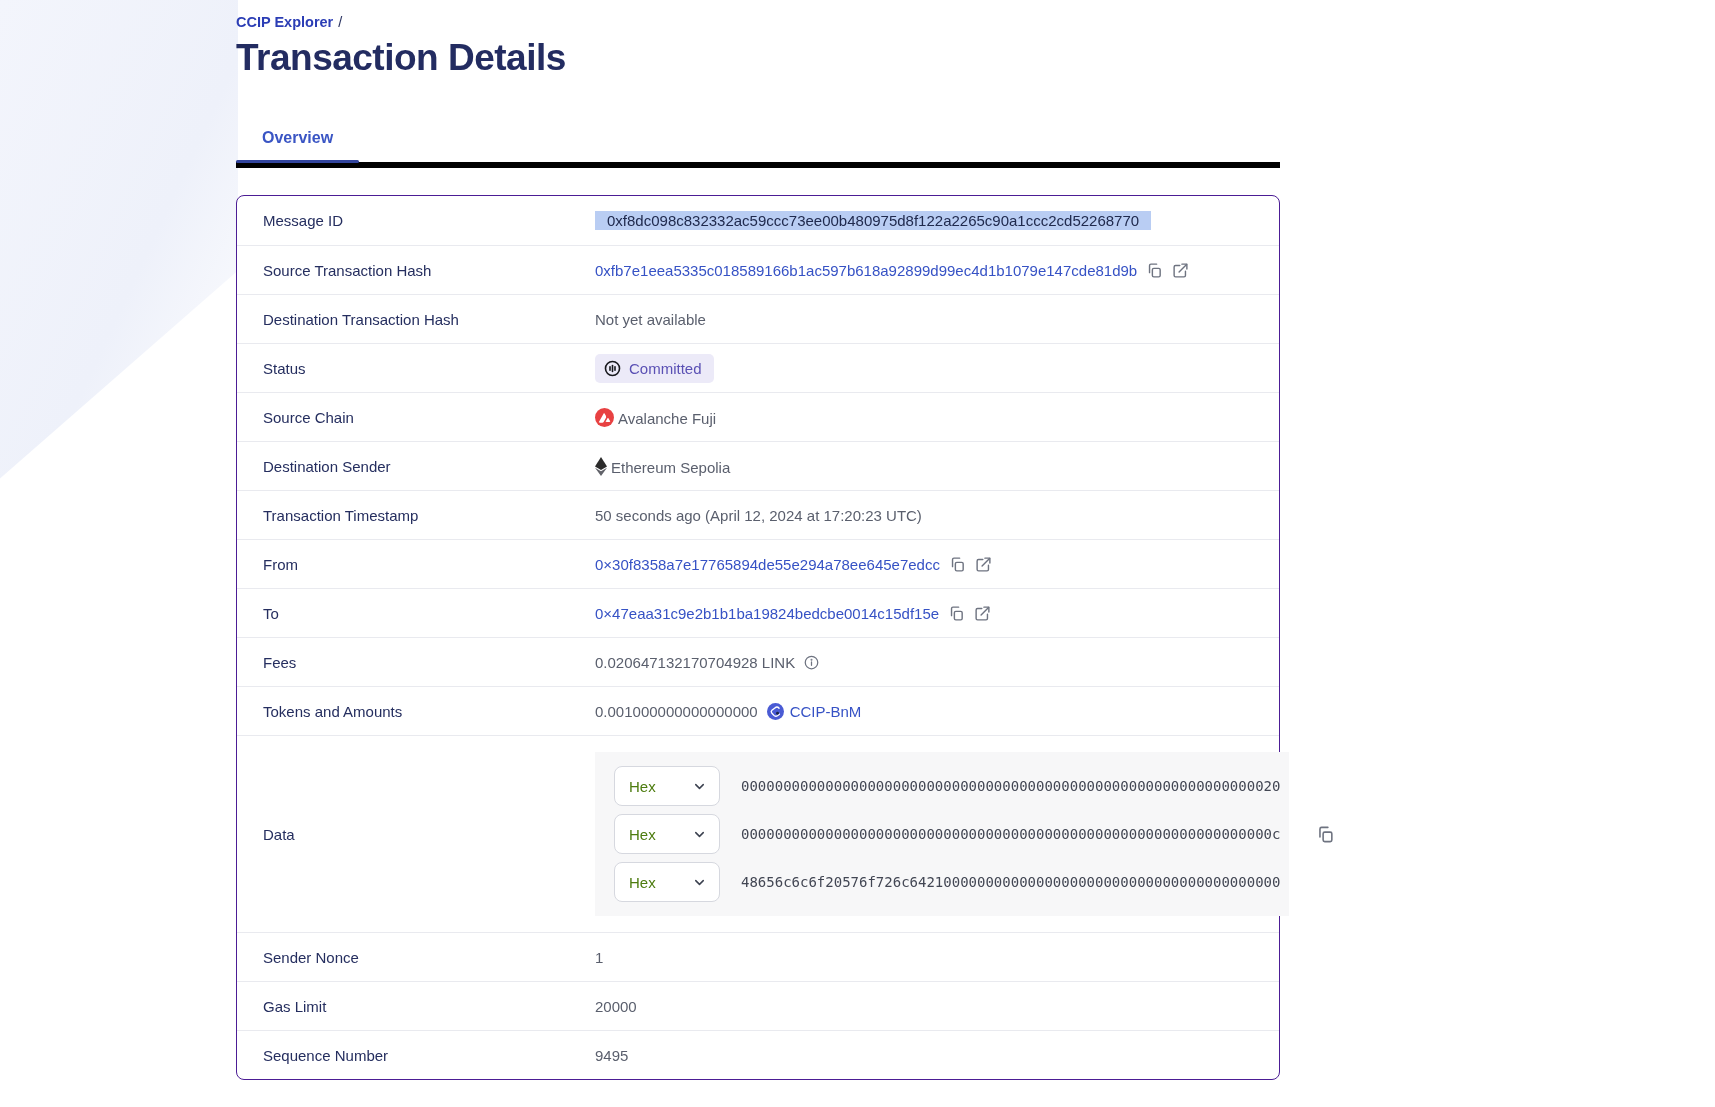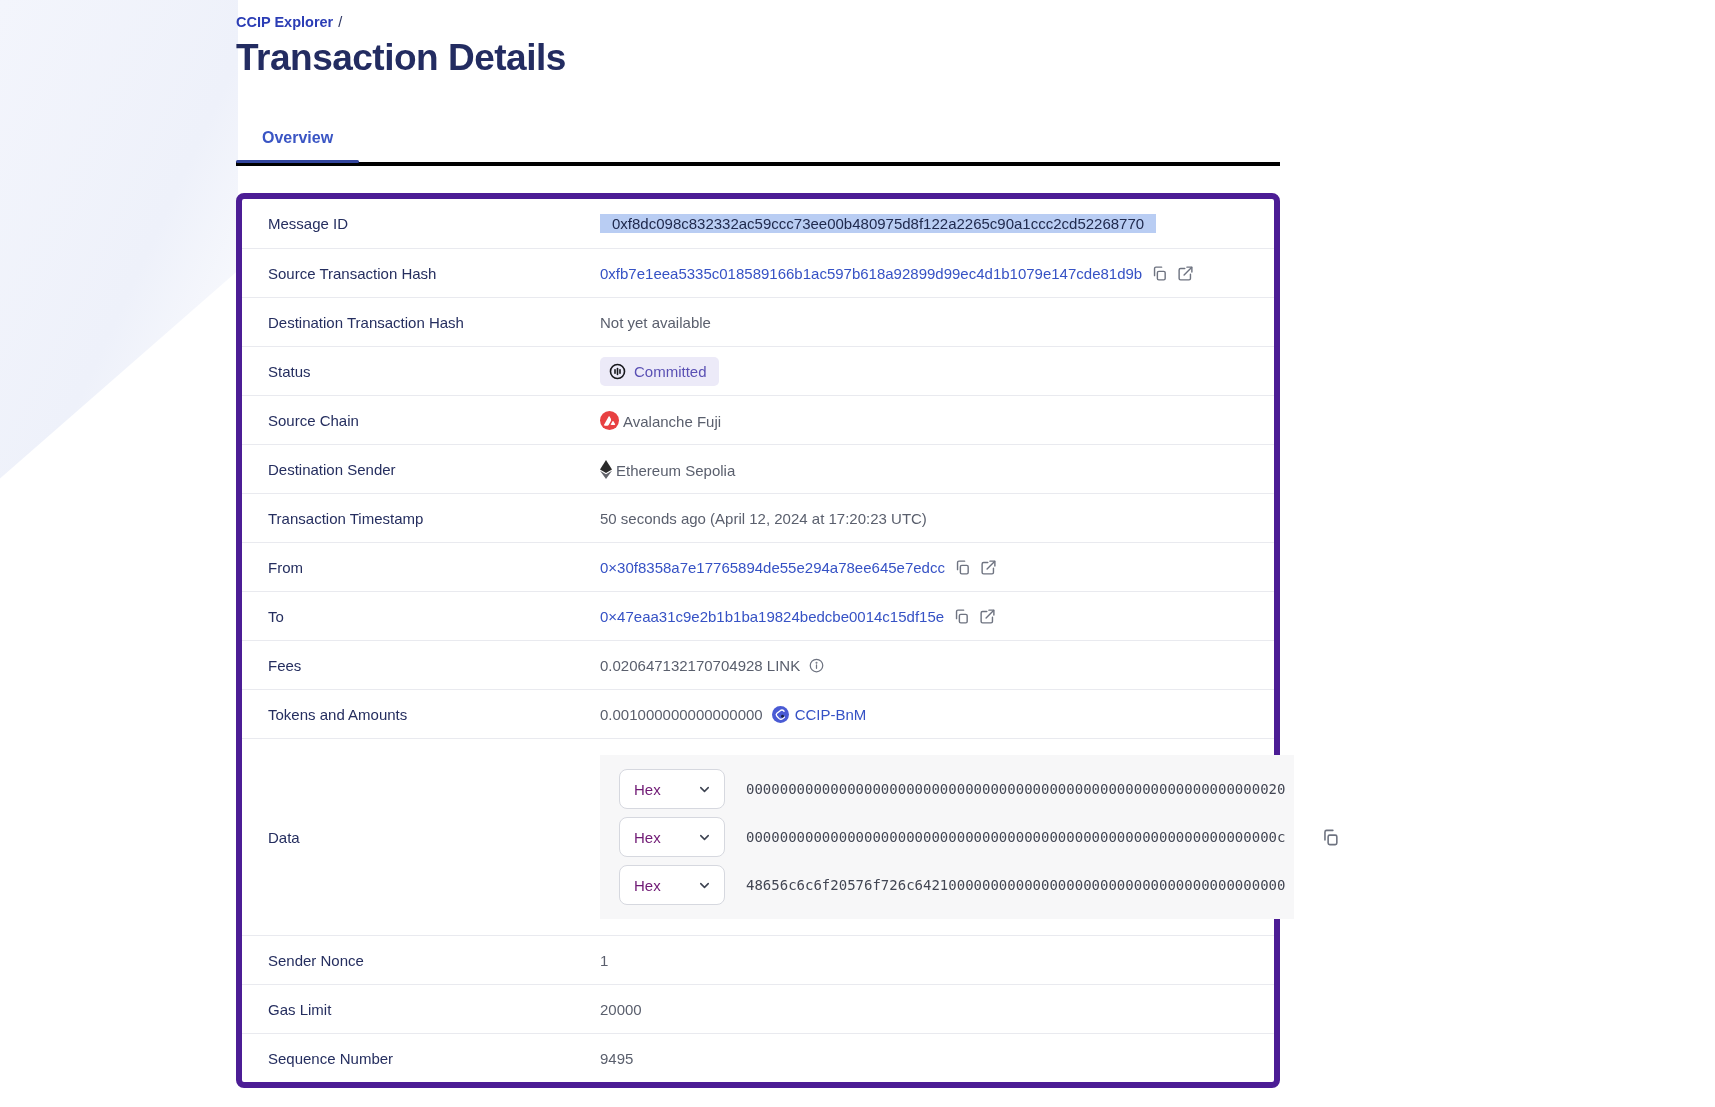--- a/index.html
+++ b/index.html
@@ -14,25 +14,25 @@
   }
 
   .content{ position:relative; margin-left:236px; width:1044px; }
 
   .breadcrumb{ padding-top:14px; font-size:14.5px; font-weight:700; }
   .breadcrumb a{ color:#2b3db5; text-decoration:none; cursor:pointer; }
   .breadcrumb .sep{ color:#27305f; font-weight:400; margin-left:5px; }
 
   h1.page-title{ margin-top:7px; font-size:37px; font-weight:700; color:#232c61; letter-spacing:-0.5px; }
 
-  .tabbar{ margin-top:37px; border-bottom:4px solid #000000; display:flex; }
+  .tabbar{ margin-top:37px; border-bottom:6px solid #000000; display:flex; }
   .tab{ position:relative; padding:13px 26px 15px; font-size:16px; font-weight:700; color:#3a55c4; cursor:pointer; }
   .tab.active::after{ content:""; position:absolute; left:0; right:0; bottom:-1px; height:3px; background:#33459d; border-radius:2px; }
 
-  .panel{ margin-top:27px; border:6px solid #4c1d95; border-radius:8px; background:#fff; }
+  .panel{ margin-top:27px; border:1px solid #4c1d95; border-radius:8px; background:#fff; }
   .row{ display:flex; align-items:center; min-height:49px; border-top:1px solid #e9eaef; font-size:15px; }
   .row:first-child{ border-top:none; }
   .row-label{ width:358px; flex-shrink:0; padding-left:26px; color:#252e5f; font-weight:500; }
   .row-value{ display:flex; align-items:center; gap:9px; color:#5a5f6d; }
 
   .selected-text{ background:#b9cdf3; color:#202a4e; font-weight:500; padding:1px 12px; }
 
   a.hash-link{ color:#3652c5; text-decoration:none; font-weight:500; cursor:pointer; }
 
   .icon-btn{ background:none; border:none; padding:0; display:inline-flex; align-items:center; cursor:pointer; line-height:0; }
@@ -42,21 +42,21 @@
   .chain{ display:inline-flex; align-items:flex-end; gap:4px; color:#5a5f6d; }
 
   .token-link{ display:inline-flex; align-items:center; gap:6px; color:#3652c5; font-weight:500; text-decoration:none; cursor:pointer;justify-content:center; }
 
   .data-row{ align-items:center; padding:16px 0; }
   .data-box{ background:#f7f7f8; width:694px; padding:14px 0 14px 19px; }
   .hex-row{ display:flex; align-items:center; gap:21px; margin-bottom:8px; }
   .hex-row:last-child{ margin-bottom:0; }
   .hex-select{ width:106px; height:40px; background:#fff; border:1px solid #d6d8df; border-radius:8px;
     display:flex; align-items:center; justify-content:space-between; padding:0 12px 0 14px;
-    font-size:15px; font-weight:500; color:#701a75; cursor:pointer; flex-shrink:0; }
+    font-size:15px; font-weight:500; color:#4d7c0f; cursor:pointer; flex-shrink:0; }
   .hex-text{ font-family:"DejaVu Sans Mono",monospace; font-size:14px; color:#424653; white-space:nowrap; }
   .data-copy{ margin-left:18px; }
 </style>
 </head>
 <body>
 
 <div class="bg-wedge"></div>
 
 <div class="content">
 

